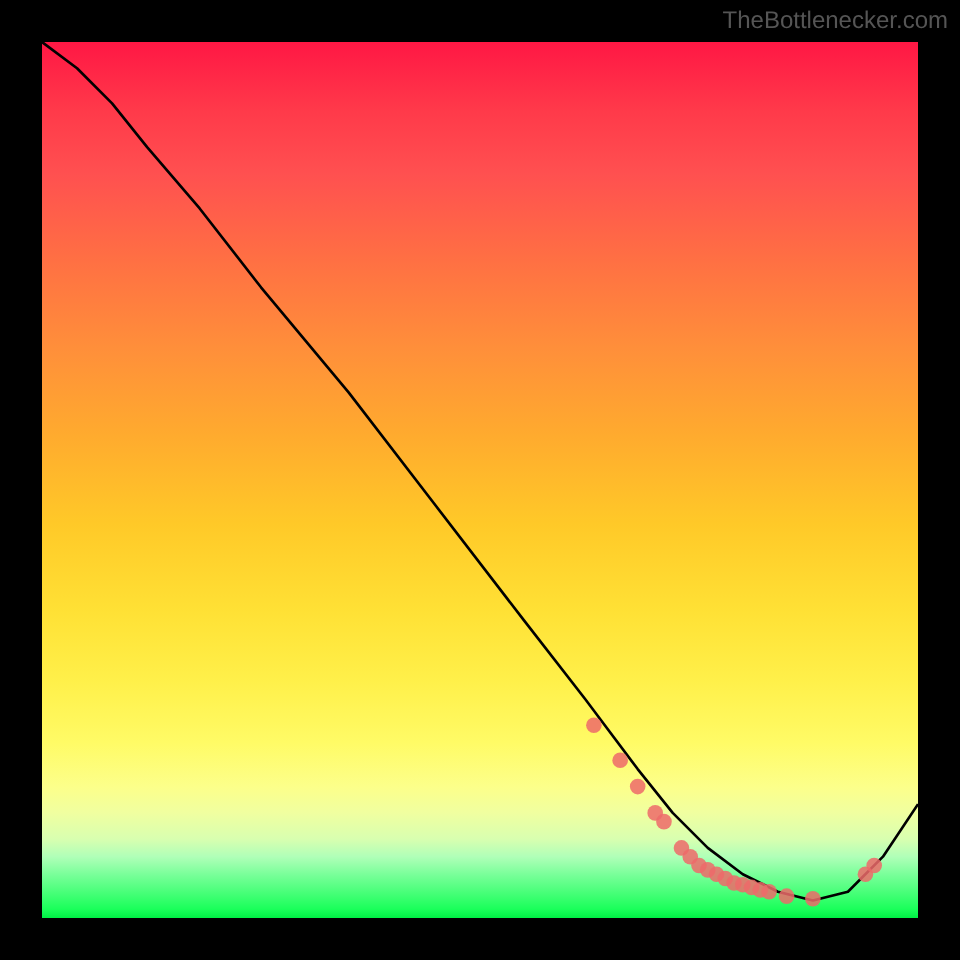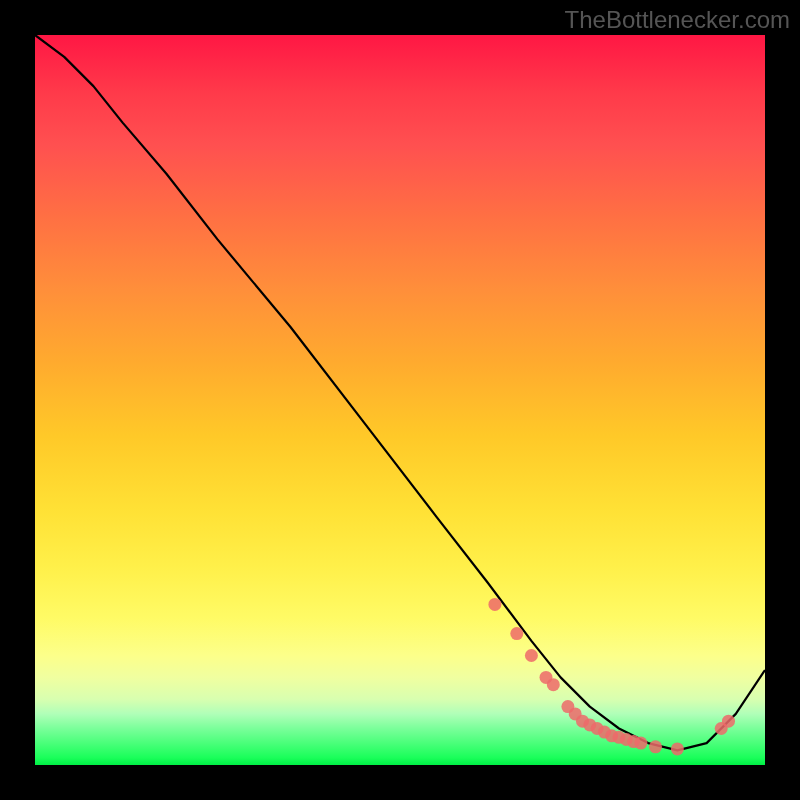--- a/index.html
+++ b/index.html
@@ -9,21 +9,21 @@
       background: #000;
       font-family: Arial, sans-serif;
       position: relative;
       overflow: hidden;
     }
     .watermark {
       position: absolute;
       top: 6px;
       right: 10px;
       color: #555;
-      font-size: 24px;
+      font-size: 20px;
       font-weight: normal;
       z-index: 10;
     }
     .chart-area {
       position: absolute;
       left: 35px;
       top: 35px;
       width: 730px;
       height: 730px;
     }

